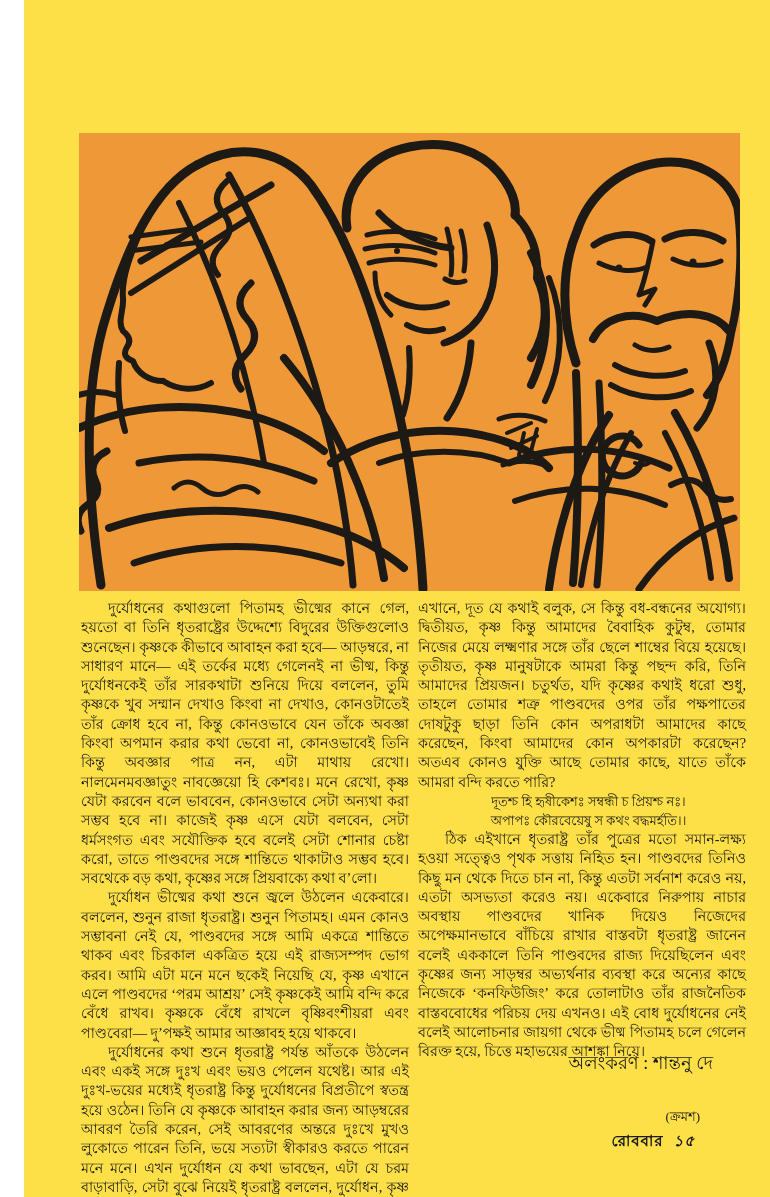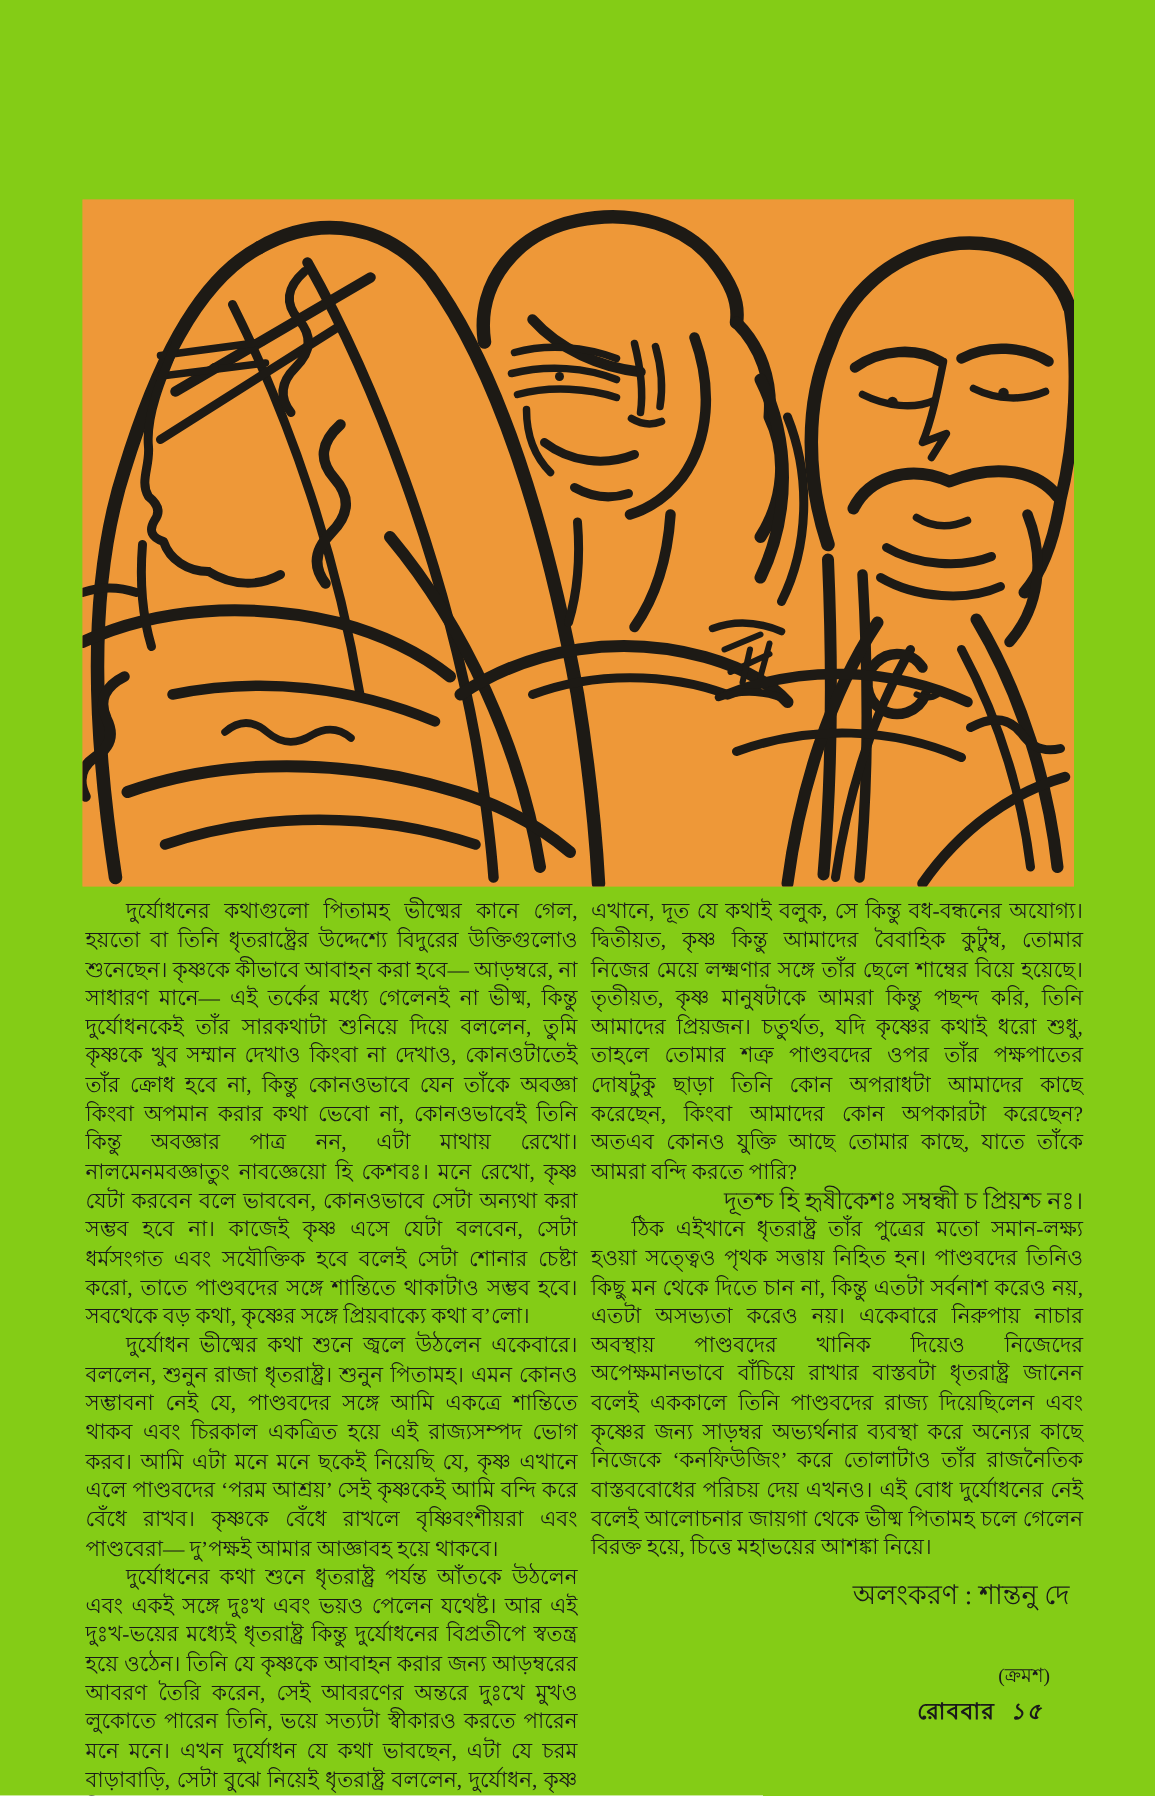--- a/index.html
+++ b/index.html
@@ -4,40 +4,40 @@
 <style>
   * { margin: 0; padding: 0; box-sizing: border-box; }
   html, body { width: 770px; background: #ffffff; }
   body {
     position: relative;
     width: 770px; height: 1197px;
     font-family: "Liberation Serif", "DejaVu Serif", serif;
     color: #1a1a1a;
     overflow: hidden;
   }
-  .page { position: absolute; inset: 0; background: #84cc16; }
+  .page { position: absolute; inset: 0; background: #fde047; margin-left: 24px; }
 
   .illustration {
     position: absolute; left: 55px; top: 133px;
     width: 661px; height: 458px;
     background: #EE9838;
   }
   .illustration svg { display: block; width: 100%; height: 100%; }
 
   .col {
     position: absolute; top: 599px; width: 328px;
     font-size: 14.3px; line-height: 19.3px;
     text-align: justify; color: #1a1a1a;
   }
   .col-1 { left: 57px; }
   .col-2 { left: 394px; }
   .col p.indent { text-indent: 27px; }
   .verse {
-    font-size: 16px; line-height: 19px;
-    padding-left: 13px; text-align: right;
+    font-size: 13px; line-height: 19px;
+    padding-left: 13px; text-align: center;
   }
   .credit-line {
     position: absolute; top: 1054px; right: 57px;
     font-size: 18px; line-height: 19px; text-align: left;
   }
   .continued-mark {
     position: absolute; top: 1107px; right: 70px;
     font-size: 13px; line-height: 19px; text-align: right;
   }
   .page-footer {
@@ -145,20 +145,21 @@
 
   <div class="col col-1">
     <p class="indent">দুর্যোধনের কথাগুলো পিতামহ ভীষ্মের কানে গেল, হয়তো বা তিনি ধৃতরাষ্ট্রের উদ্দেশ্যে বিদুরের উক্তিগুলোও শুনেছেন। কৃষ্ণকে কীভাবে আবাহন করা হবে— আড়ম্বরে, না সাধারণ মানে— এই তর্কের মধ্যে গেলেনই না ভীষ্ম, কিন্তু দুর্যোধনকেই তাঁর সারকথাটা শুনিয়ে দিয়ে বললেন, তুমি কৃষ্ণকে খুব সম্মান দেখাও কিংবা না দেখাও, কোনওটাতেই তাঁর ক্রোধ হবে না, কিন্তু কোনওভাবে যেন তাঁকে অবজ্ঞা কিংবা অপমান করার কথা ভেবো না, কোনওভাবেই তিনি কিন্তু অবজ্ঞার পাত্র নন, এটা মাথায় রেখো। নালমেনমবজ্ঞাতুং নাবজ্ঞেয়ো হি কেশবঃ। মনে রেখো, কৃষ্ণ যেটা করবেন বলে ভাববেন, কোনওভাবে সেটা অন্যথা করা সম্ভব হবে না। কাজেই কৃষ্ণ এসে যেটা বলবেন, সেটা ধর্মসংগত এবং সযৌক্তিক হবে বলেই সেটা শোনার চেষ্টা করো, তাতে পাণ্ডবদের সঙ্গে শান্তিতে থাকাটাও সম্ভব হবে। সবথেকে বড় কথা, কৃষ্ণের সঙ্গে প্রিয়বাক্যে কথা ব’লো।</p>
     <p class="indent">দুর্যোধন ভীষ্মের কথা শুনে জ্বলে উঠলেন একেবারে। বললেন, শুনুন রাজা ধৃতরাষ্ট্র। শুনুন পিতামহ। এমন কোনও সম্ভাবনা নেই যে, পাণ্ডবদের সঙ্গে আমি একত্রে শান্তিতে থাকব এবং চিরকাল একত্রিত হয়ে এই রাজ্যসম্পদ ভোগ করব। আমি এটা মনে মনে ছকেই নিয়েছি যে, কৃষ্ণ এখানে এলে পাণ্ডবদের ‘পরম আশ্রয়’ সেই কৃষ্ণকেই আমি বন্দি করে বেঁধে রাখব। কৃষ্ণকে বেঁধে রাখলে বৃষ্ণিবংশীয়রা এবং পাণ্ডবেরা— দু’পক্ষই আমার আজ্ঞাবহ হয়ে থাকবে।</p>
     <p class="indent">দুর্যোধনের কথা শুনে ধৃতরাষ্ট্র পর্যন্ত আঁতকে উঠলেন এবং একই সঙ্গে দুঃখ এবং ভয়ও পেলেন যথেষ্ট। আর এই দুঃখ-ভয়ের মধ্যেই ধৃতরাষ্ট্র কিন্তু দুর্যোধনের বিপ্রতীপে স্বতন্ত্র হয়ে ওঠেন। তিনি যে কৃষ্ণকে আবাহন করার জন্য আড়ম্বরের আবরণ তৈরি করেন, সেই আবরণের অন্তরে দুঃখে মুখও লুকোতে পারেন তিনি, ভয়ে সত্যটা স্বীকারও করতে পারেন মনে মনে। এখন দুর্যোধন যে কথা ভাবছেন, এটা যে চরম বাড়াবাড়ি, সেটা বুঝে নিয়েই ধৃতরাষ্ট্র বললেন, দুর্যোধন, কৃষ্ণ কিন্তু ‘দূত’ হয়ে আসছেন</p>
   </div>
 
   <div class="col col-2">
     <p>এখানে, দূত যে কথাই বলুক, সে কিন্তু বধ-বন্ধনের অযোগ্য। দ্বিতীয়ত, কৃষ্ণ কিন্তু আমাদের বৈবাহিক কুটুম্ব, তোমার নিজের মেয়ে লক্ষ্মণার সঙ্গে তাঁর ছেলে শাম্বের বিয়ে হয়েছে। তৃতীয়ত, কৃষ্ণ মানুষটাকে আমরা কিন্তু পছন্দ করি, তিনি আমাদের প্রিয়জন। চতুর্থত, যদি কৃষ্ণের কথাই ধরো শুধু, তাহলে তোমার শত্রু পাণ্ডবদের ওপর তাঁর পক্ষপাতের দোষটুকু ছাড়া তিনি কোন অপরাধটা আমাদের কাছে করেছেন, কিংবা আমাদের কোন অপকারটা করেছেন? অতএব কোনও যুক্তি আছে তোমার কাছে, যাতে তাঁকে আমরা বন্দি করতে পারি?</p>
     <p class="verse">দূতশ্চ হি হৃষীকেশঃ সম্বন্ধী চ প্রিয়শ্চ নঃ।</p>
+    <p class="verse">অপাপঃ কৌরবেয়েষু স কথং বদ্ধমর্হতি।।</p>
     <p class="indent">ঠিক এইখানে ধৃতরাষ্ট্র তাঁর পুত্রের মতো সমান-লক্ষ্য হওয়া সত্ত্বেও পৃথক সত্তায় নিহিত হন। পাণ্ডবদের তিনিও কিছু মন থেকে দিতে চান না, কিন্তু এতটা সর্বনাশ করেও নয়, এতটা অসভ্যতা করেও নয়। একেবারে নিরুপায় নাচার অবস্থায় পাণ্ডবদের খানিক দিয়েও নিজেদের অপেক্ষমানভাবে বাঁচিয়ে রাখার বাস্তবটা ধৃতরাষ্ট্র জানেন বলেই এককালে তিনি পাণ্ডবদের রাজ্য দিয়েছিলেন এবং কৃষ্ণের জন্য সাড়ম্বর অভ্যর্থনার ব্যবস্থা করে অন্যের কাছে নিজেকে ‘কনফিউজিং’ করে তোলাটাও তাঁর রাজনৈতিক বাস্তববোধের পরিচয় দেয় এখনও। এই বোধ দুর্যোধনের নেই বলেই আলোচনার জায়গা থেকে ভীষ্ম পিতামহ চলে গেলেন বিরক্ত হয়ে, চিত্তে মহাভয়ের আশঙ্কা নিয়ে।</p>
   </div>
 
   <div class="credit-line">অলংকরণ : শান্তনু দে</div>
   <div class="continued-mark">(ক্রমশ)</div>
 
   <div class="page-footer">
     <span>রোববার</span><span class="num">১৫</span>
   </div>
 

